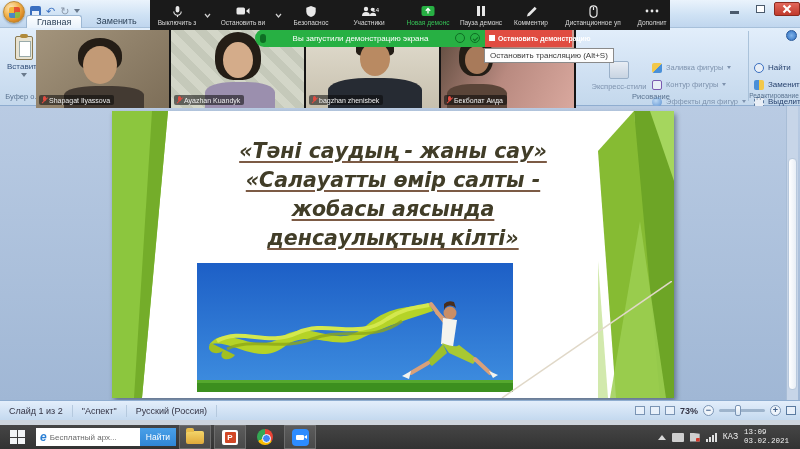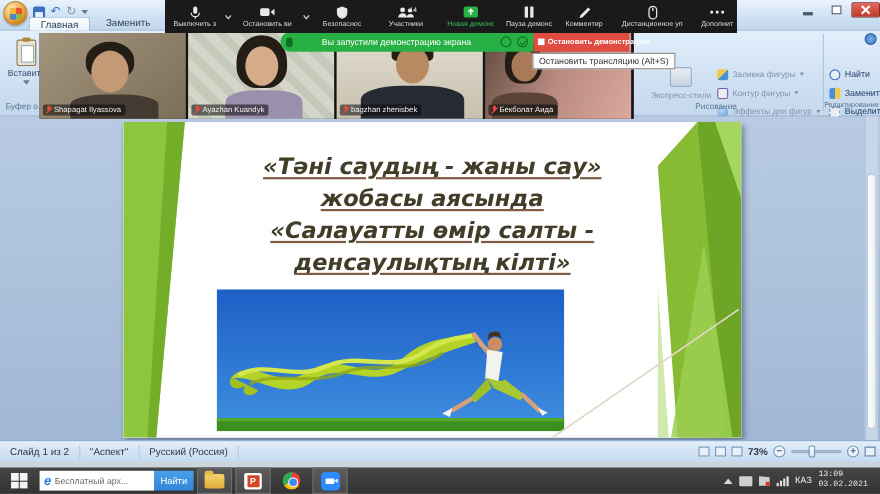--- a/index.html
+++ b/index.html
@@ -241,22 +241,22 @@
       </svg>
       <svg class="abs" style="left:486px;top:0;" width="76" height="287">
         <polygon points="36,0 76,0 76,287 46,287" fill="#6da526"></polygon>
         <polygon points="0,40 36,0 62,287 18,287" fill="#86bb33"></polygon>
         <polygon points="12,287 42,110 68,287" fill="#9ccf52" opacity="0.85"></polygon>
         <polygon points="52,0 76,0 76,70" fill="#a5d65e"></polygon>
         <polygon points="0,150 10,287 0,287" fill="#bfe08a" opacity="0.7"></polygon>
       </svg>
       <div class="abs slide-title">
         <div>«Тәні саудың - жаны сау»</div>
+        <div>«Салауатты өмір салты -</div>
         <div>жобасы аясында</div>
-        <div>«Салауатты өмір салты -</div>
         <div>денсаулықтың кілті»</div>
       </div>
       <svg class="abs" style="left:85px;top:152px;" width="316" height="129">
         <defs>
           <linearGradient id="sky" x1="0" y1="0" x2="0" y2="1">
             <stop offset="0" stop-color="#1d5fc6"></stop>
               <stop offset="1" stop-color="#3f8fe0"></stop>
           </linearGradient>
         </defs>
         <rect width="316" height="129" fill="url(#sky)"></rect>

